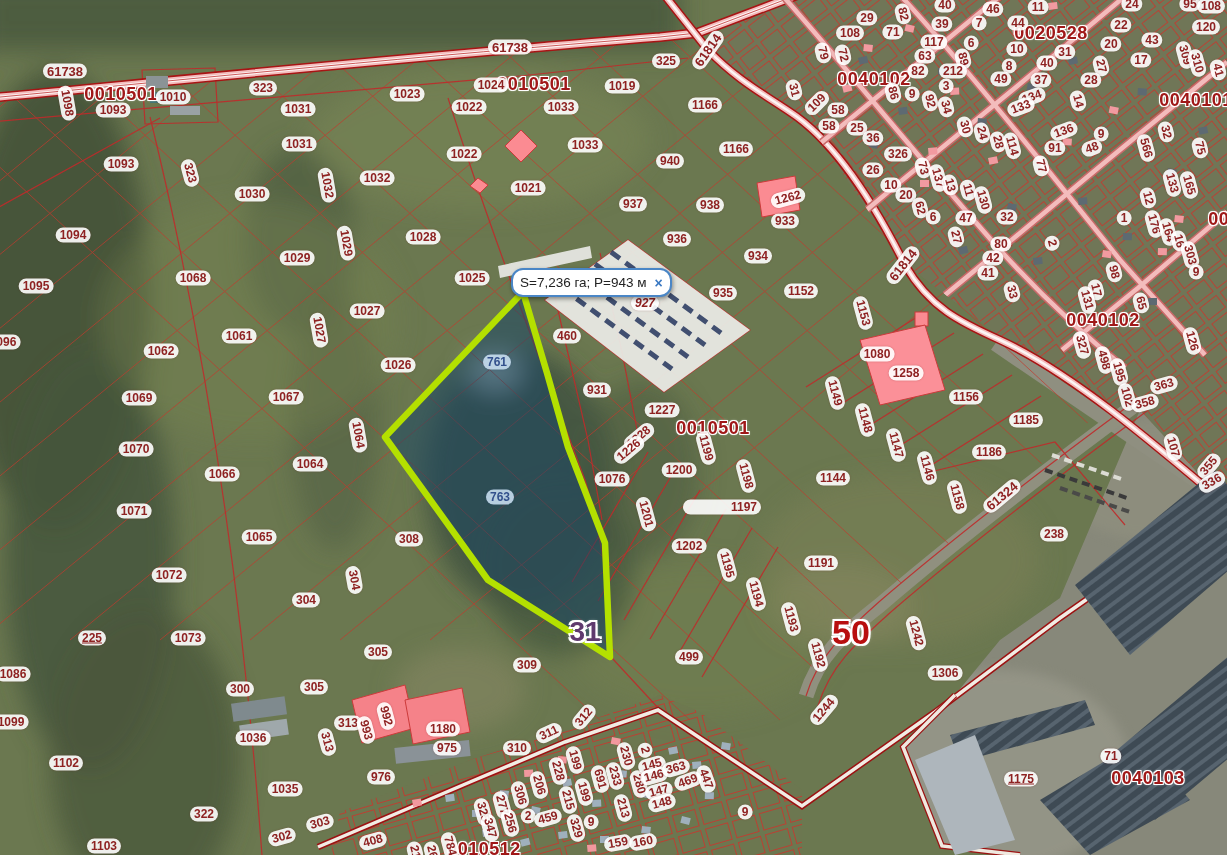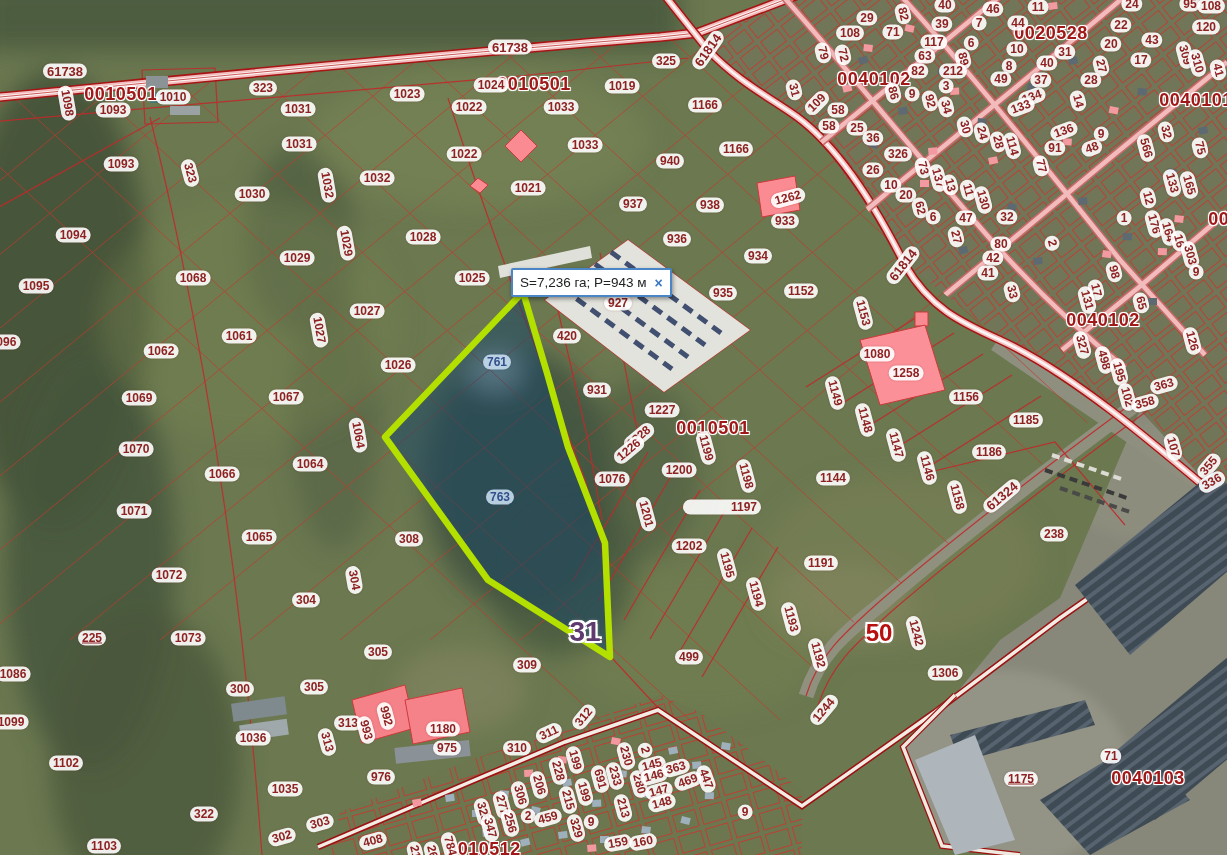--- a/index.html
+++ b/index.html
@@ -7,27 +7,27 @@
        font-family:"Liberation Sans",sans-serif;background:#6b7850;}
   #map svg{position:absolute;left:0;top:0;}
   #labels{position:absolute;left:0;top:0;width:100%;height:100%;}
   .lbl{position:absolute;white-space:nowrap;font-size:12px;font-weight:600;color:#8e2222;
        background:rgba(255,255,255,.9);border-radius:8px;padding:0 4px;line-height:15px;
        box-shadow:0 0 2px rgba(120,30,30,.35);}
   .road{font-size:13px;}
   .area{background:none;box-shadow:none;font-size:18px;font-weight:700;color:#a01818;padding:0;
         letter-spacing:.5px;
         text-shadow:-1px -1px 0 #fff,1px -1px 0 #fff,-1px 1px 0 #fff,1px 1px 0 #fff,0 0 3px #fff;}
-  .big-red{background:none;box-shadow:none;font-size:24px;font-weight:800;color:#b80f0f;padding:12px;
-        text-shadow:-2px -2px 0 #fff,2px -2px 0 #fff,-2px 2px 0 #fff,2px 2px 0 #fff,0 0 4px #fff;margin-left:28px;}
+  .big-red{background:none;box-shadow:none;font-size:34px;font-weight:800;color:#b80f0f;padding:12px;
+        text-shadow:-2px -2px 0 #fff,2px -2px 0 #fff,-2px 2px 0 #fff,2px 2px 0 #fff,0 0 4px #fff;}
   .big-purple{background:none;box-shadow:none;font-size:28px;font-weight:800;color:#5f3a6e;padding:0;
         text-shadow:-2px -2px 0 #fff,2px -2px 0 #fff,-2px 2px 0 #fff,2px 2px 0 #fff,0 0 4px #fff;}
   .blue{color:#33508c;background:rgba(203,224,244,.88);box-shadow:0 0 2px rgba(40,70,120,.4);}
   #tooltip{position:absolute;left:511px;top:268px;height:25px;display:flex;align-items:center;
-       background:#fff;border:2px solid #4a86c6;border-radius:2px;padding:0 7px;
+       background:#fff;border:2px solid #4a86c6;border-radius:12px;padding:0 7px;
        font-size:13.5px;color:#222;box-shadow:1px 2px 4px rgba(0,0,0,.4);z-index:50;}
   #tooltip .close{color:#3a78c2;font-weight:800;font-size:14px;margin-left:8px;cursor:pointer;}
 </style>
 </head>
 <body>
 
 <div id="map">
 <svg id="svgmap" width="1227" height="855" viewBox="0 0 1227 855">
   <defs>
     <filter id="b6">
@@ -384,22 +384,22 @@
       <div class="lbl" style="left: 633px; top: 204px; transform: translate(-50%, -50%) rotate(0deg);">937</div>
       <div class="lbl" style="left: 710px; top: 205px; transform: translate(-50%, -50%) rotate(0deg);">938</div>
       <div class="lbl" style="left: 788px; top: 198px; transform: translate(-50%, -50%) rotate(-15deg);">1262</div>
       <div class="lbl" style="left: 785px; top: 221px; transform: translate(-50%, -50%) rotate(0deg);">933</div>
       <div class="lbl" style="left: 677px; top: 239px; transform: translate(-50%, -50%) rotate(0deg);">936</div>
       <div class="lbl" style="left: 758px; top: 256px; transform: translate(-50%, -50%) rotate(0deg);">934</div>
       <div class="lbl" style="left: 723px; top: 293px; transform: translate(-50%, -50%) rotate(0deg);">935</div>
       <div class="lbl" style="left: 801px; top: 291px; transform: translate(-50%, -50%) rotate(0deg);">1152</div>
       <div class="lbl" style="left: 863px; top: 313px; transform: translate(-50%, -50%) rotate(75deg);">1153</div>
       <div class="lbl" style="left: 472px; top: 278px; transform: translate(-50%, -50%) rotate(0deg);">1025</div>
-      <div class="lbl" style="left: 618px; top: 303px; transform: translate(-50%, -50%) rotate(0deg);">927</div>
-      <div class="lbl" style="left: 567px; top: 336px; transform: translate(-50%, -50%) rotate(0deg);">420</div>
+      <div class="lbl" style="left: 645px; top: 303px; transform: translate(-50%, -50%) rotate(0deg); font-style: italic;">927</div>
+      <div class="lbl" style="left: 567px; top: 336px; transform: translate(-50%, -50%) rotate(0deg);">460</div>
       <div class="lbl" style="left: 597px; top: 390px; transform: translate(-50%, -50%) rotate(0deg);">931</div>
       <div class="lbl" style="left: 662px; top: 410px; transform: translate(-50%, -50%) rotate(0deg);">1227</div>
       <div class="lbl" style="left: 639px; top: 437px; transform: translate(-50%, -50%) rotate(-40deg);">1228</div>
       <div class="lbl" style="left: 629px; top: 450px; transform: translate(-50%, -50%) rotate(-40deg);">1226</div>
       <div class="lbl" style="left: 612px; top: 479px; transform: translate(-50%, -50%) rotate(0deg);">1076</div>
       <div class="lbl" style="left: 679px; top: 470px; transform: translate(-50%, -50%) rotate(0deg);">1200</div>
       <div class="lbl" style="left: 706px; top: 448px; transform: translate(-50%, -50%) rotate(75deg);">1199</div>
       <div class="lbl" style="left: 746px; top: 476px; transform: translate(-50%, -50%) rotate(75deg);">1198</div>
       <div class="lbl" style="left: 646px; top: 514px; transform: translate(-50%, -50%) rotate(75deg);">1201</div>
       <div class="lbl" style="left: 722px; top: 507px; transform: translate(-50%, -50%) rotate(0deg); padding-left: 48px;">1197</div>

